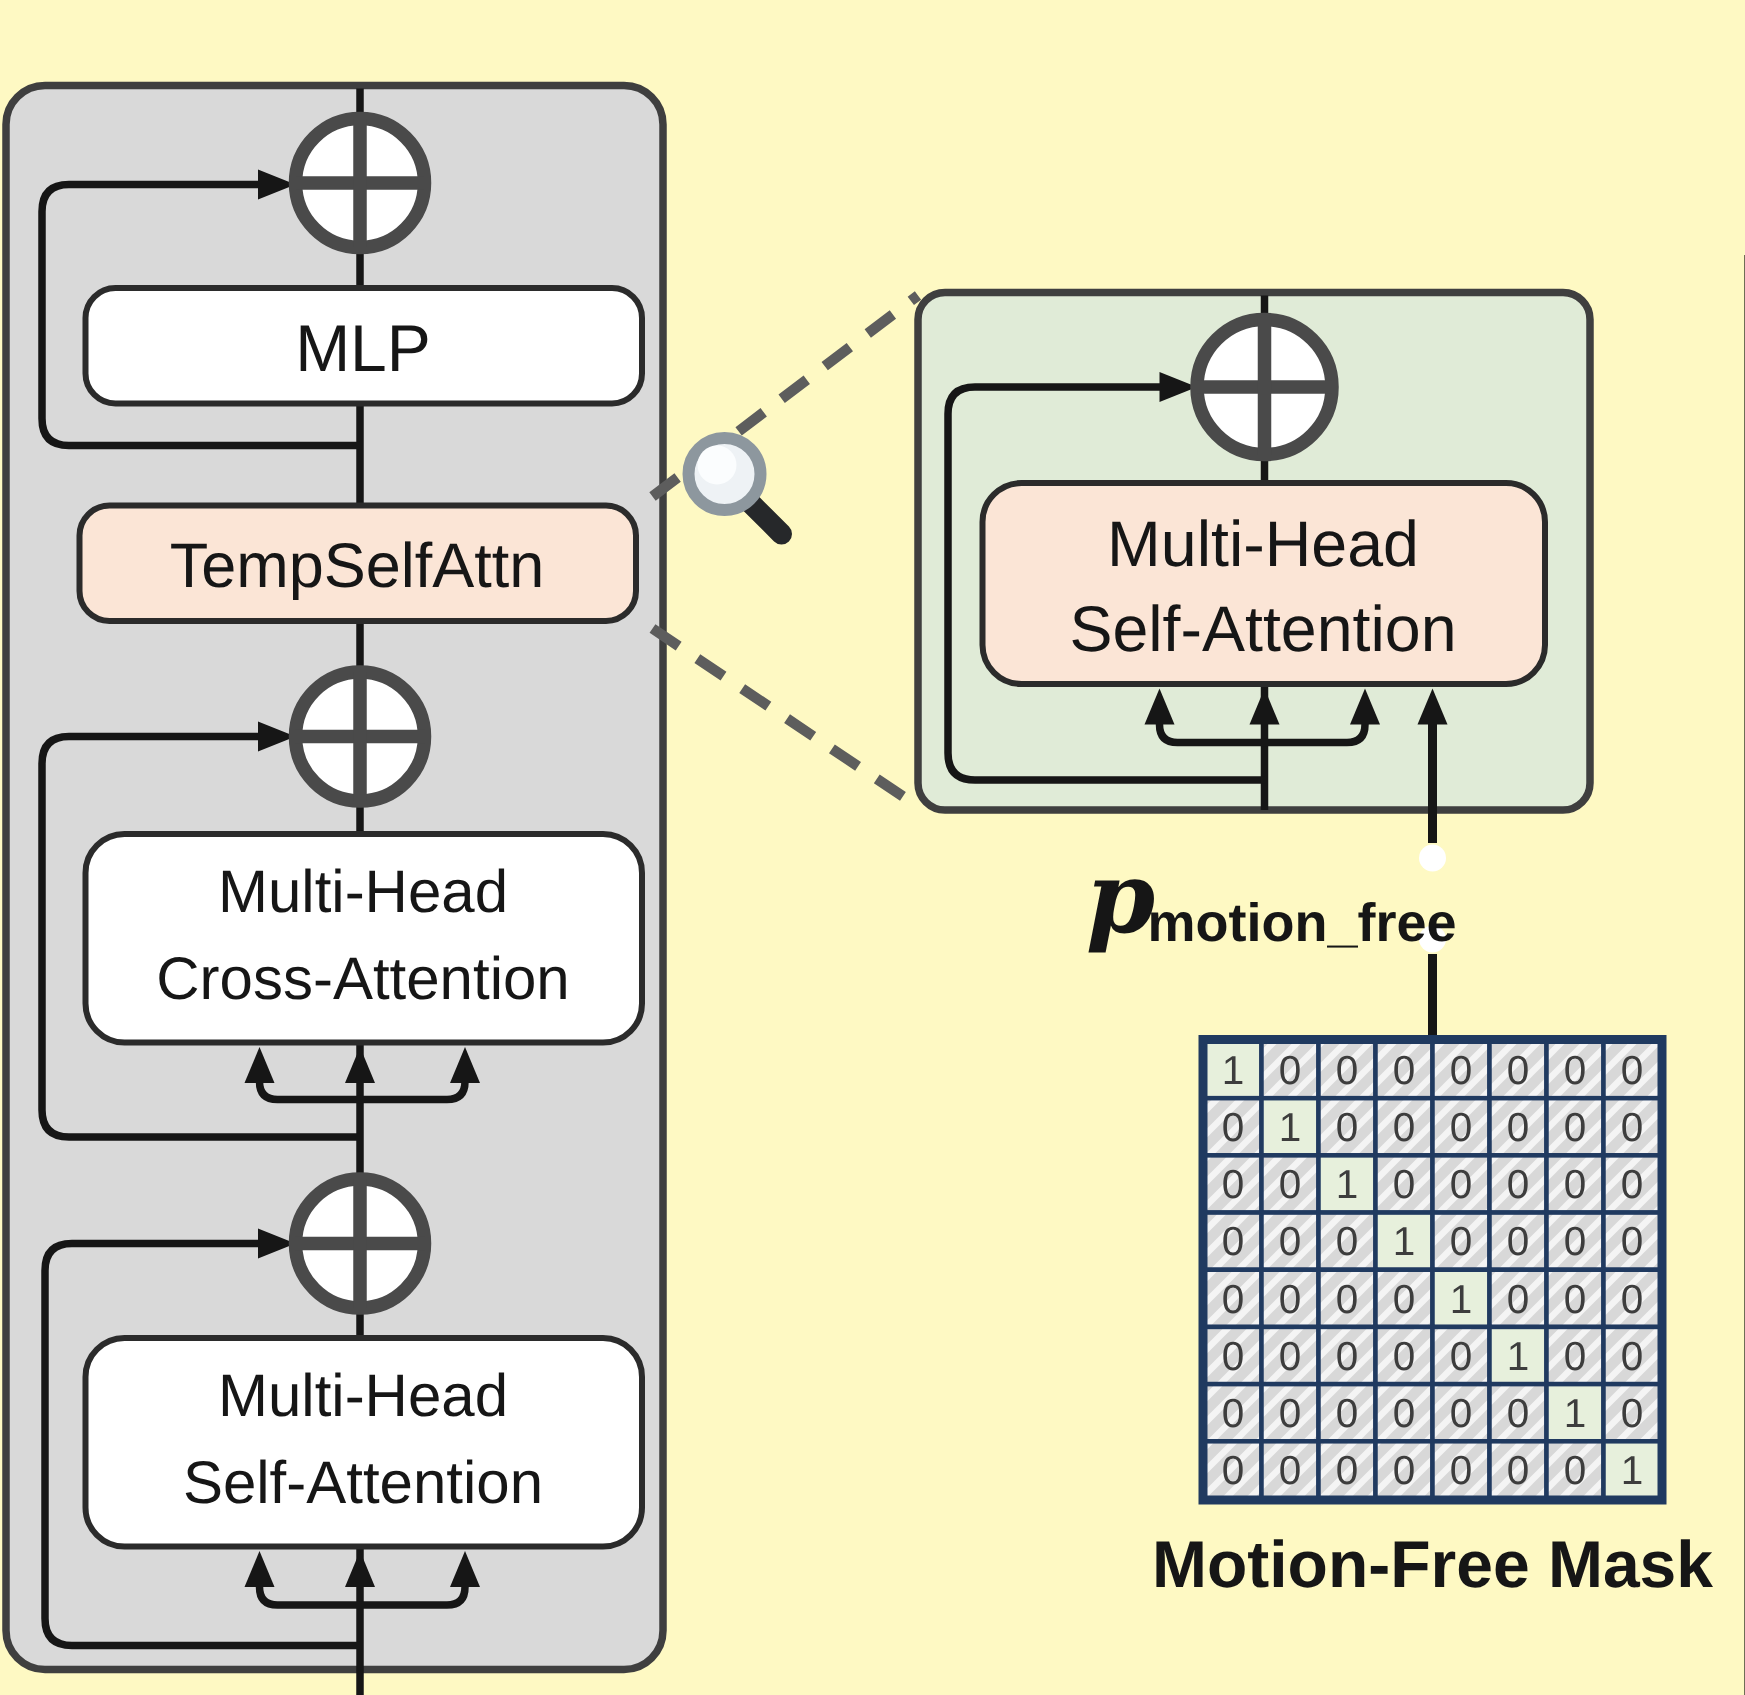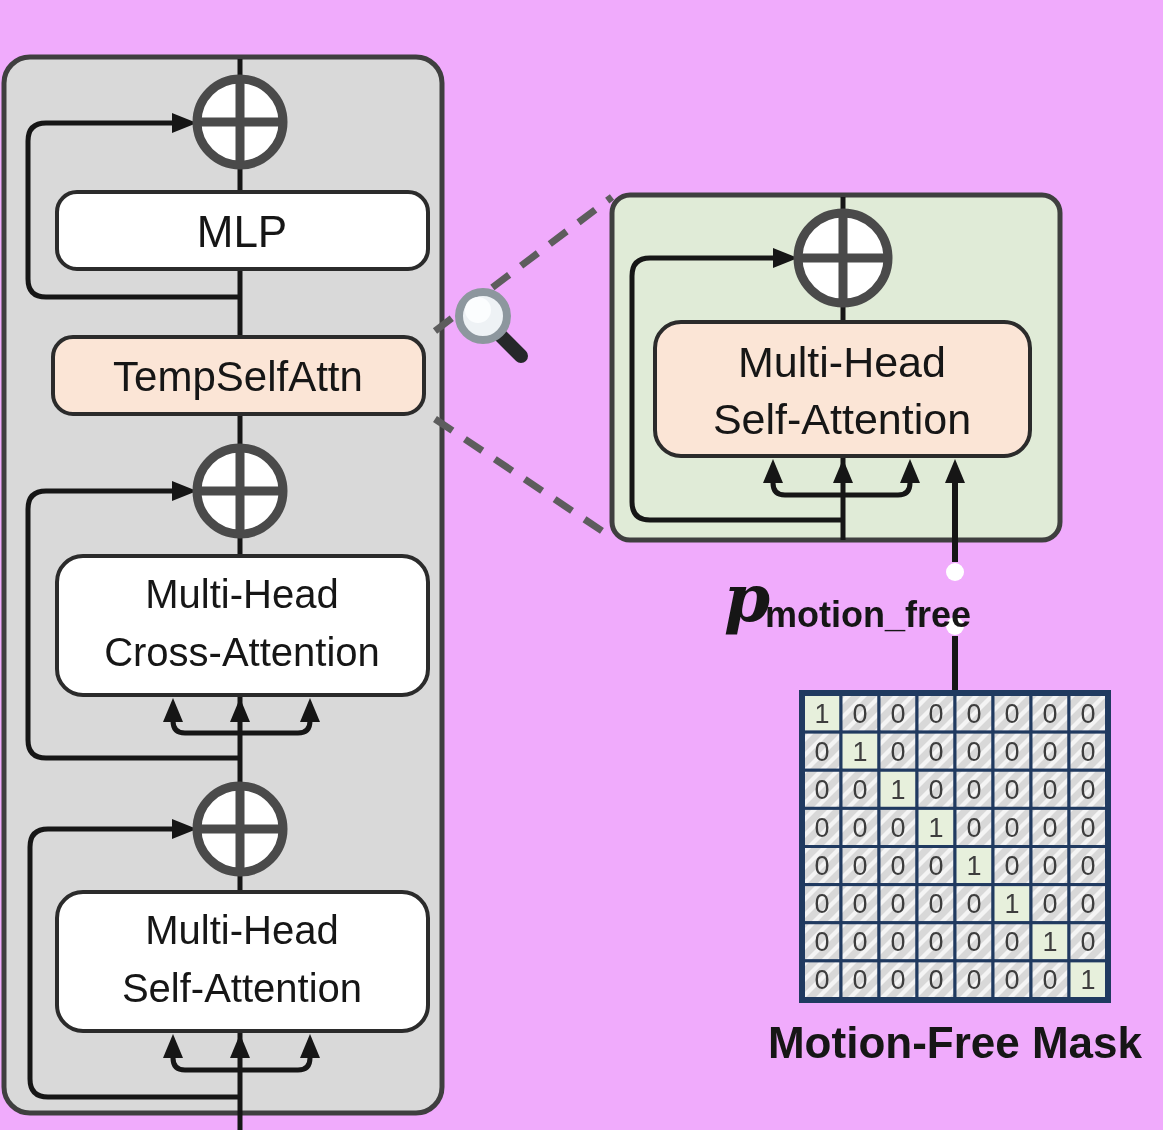--- a/index.html
+++ b/index.html
@@ -1,16 +1,16 @@
 <!DOCTYPE html>
 <html><head>
 <meta charset="utf-8">
 <style>
   html,body{margin:0;padding:0;background:#000;}
-  .stage{position:relative;width:1163px;height:1130px;background:#f0abfc;overflow:hidden;}
+  .stage{position:relative;width:1163px;height:1130px;background:#fef9c3;overflow:hidden;}
   svg{position:absolute;left:0;top:0;}
   text{font-family:"Liberation Sans",sans-serif;fill:#161616;}
   .box-label{font-size:40px;}
   .mlp-label{font-size:44px;}
   .tsa-label{font-size:42px;}
   .zoom-label{font-size:43px;}
   .prob-symbol{font-family:"DejaVu Serif",serif;font-style:italic;font-size:66px;font-weight:bold;}
   .prob-sub{font-size:36px;font-weight:bold;}
   .caption{font-size:44px;font-weight:bold;}
   .mask-num{font-size:27px;fill:#3d3d3d;}

